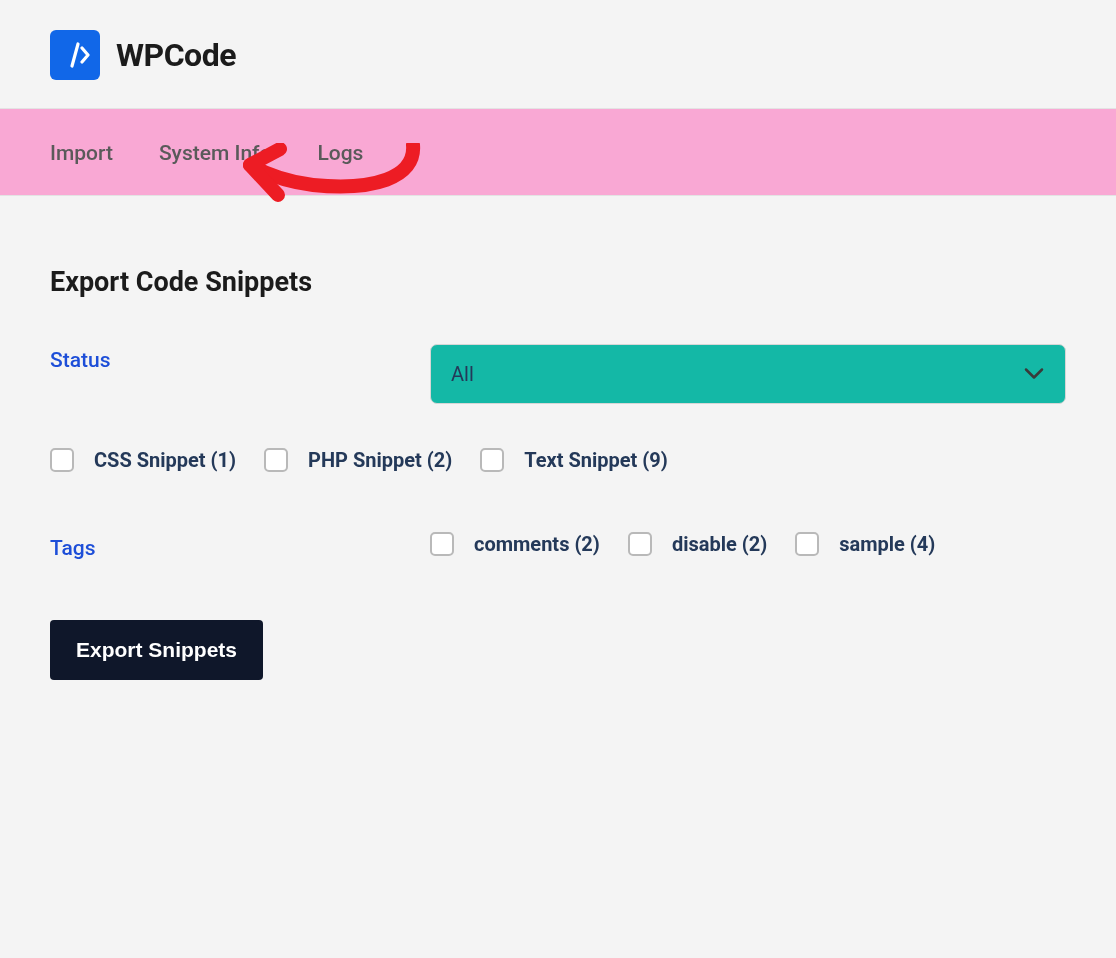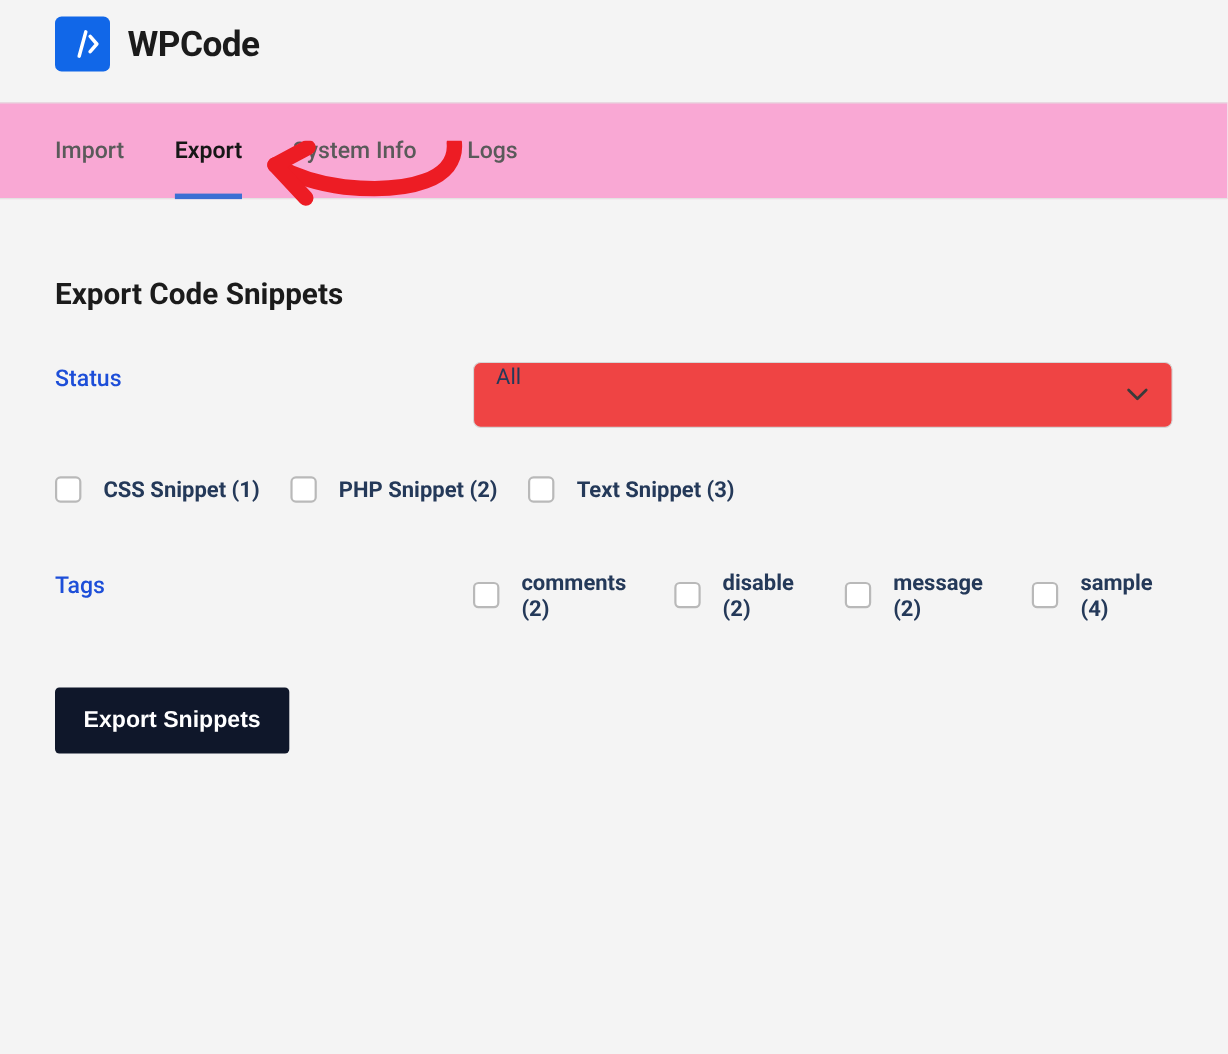--- a/index.html
+++ b/index.html
@@ -3,21 +3,21 @@
 <meta charset="utf-8">
 <style>
   * { box-sizing: border-box; margin: 0; padding: 0; }
   body {
     font-family: -apple-system, BlinkMacSystemFont, "Segoe UI", Roboto, "Helvetica Neue", Arial, sans-serif;
     background: #f4f4f4;
     color: #1d2327;
     width: 1116px;
   }
   .header {
-    padding: 15px 50px 28px 50px;
+    padding: 30px 50px 28px 50px;
     display: flex;
     align-items: center;
     gap: 16px;
   }
   .logo-box {
     width: 50px;
     height: 50px;
     background: #1167e8;
     border-radius: 6px;
     display: flex;
@@ -91,26 +91,26 @@
     flex: 1;
   }
   .select-wrap {
     position: relative;
   }
   .select {
     width: 100%;
     height: 60px;
     border: 1px solid #d6d6d6;
     border-radius: 7px;
-    background: #ef4444;
+    background: #14b8a6;
     padding: 0 20px;
     font-size: 20px;
     color: #243959;
     display: flex;
-    align-items: flex-start;
+    align-items: center;
     cursor: pointer;
   }
   .select-caret {
     position: absolute;
     right: 22px;
     top: 50%;
     transform: translateY(-50%);
     pointer-events: none;
   }
   .check-list {
@@ -157,21 +157,20 @@
     <svg width="30" height="30" viewBox="0 0 30 30">
       <path d="M18 4 L12 26" stroke="#fff" stroke-width="3.2" stroke-linecap="round" fill="none"></path>
       <path d="M22 8 L28 15 L22 22" stroke="#fff" stroke-width="3.2" stroke-linecap="round" stroke-linejoin="round" fill="none"></path>
     </svg>
   </div>
   <div class="brand">WPCode</div>
 </div>
 
 <div class="tabbar">
   <div class="tab">Import</div>
-  <div class="tab active">Export</div>
   <div class="tab">System Info</div>
   <div class="tab">Logs</div>
 
   <svg class="arrow-annotation" width="190" height="90" viewBox="0 0 190 90">
     <path d="M175 2 C 178 35, 135 48, 75 42 C 50 39, 30 32, 12 22" stroke="#ed1c24" stroke-width="14" fill="none" stroke-linecap="round"></path>
     <path d="M12 22 L42 6 M12 22 L40 52" stroke="#ed1c24" stroke-width="14" fill="none" stroke-linecap="round"></path>
   </svg>
 </div>
 
 <div class="content">
@@ -202,45 +201,41 @@
         <div class="check-item">
           <div class="checkbox"></div>
           <span class="check-label">CSS Snippet (1)</span>
         </div>
         <div class="check-item">
           <div class="checkbox"></div>
           <span class="check-label">PHP Snippet (2)</span>
         </div>
         <div class="check-item">
           <div class="checkbox"></div>
-          <span class="check-label">Text Snippet (3)</span>
+          <span class="check-label">Text Snippet (9)</span>
         </div>
       </div>
     </div>
   </div>
 
   
   <div class="row">
     <div class="row-label">Tags</div>
     <div class="row-control">
       <div class="check-list">
         <div class="check-item">
           <div class="checkbox"></div>
           <span class="check-label">comments (2)</span>
         </div>
         <div class="check-item">
           <div class="checkbox"></div>
           <span class="check-label">disable (2)</span>
         </div>
         <div class="check-item">
           <div class="checkbox"></div>
-          <span class="check-label">message (2)</span>
-        </div>
-        <div class="check-item">
-          <div class="checkbox"></div>
           <span class="check-label">sample (4)</span>
         </div>
       </div>
     </div>
   </div>
 
   
   <button class="submit-btn">Export Snippets</button>
 
 </div>

